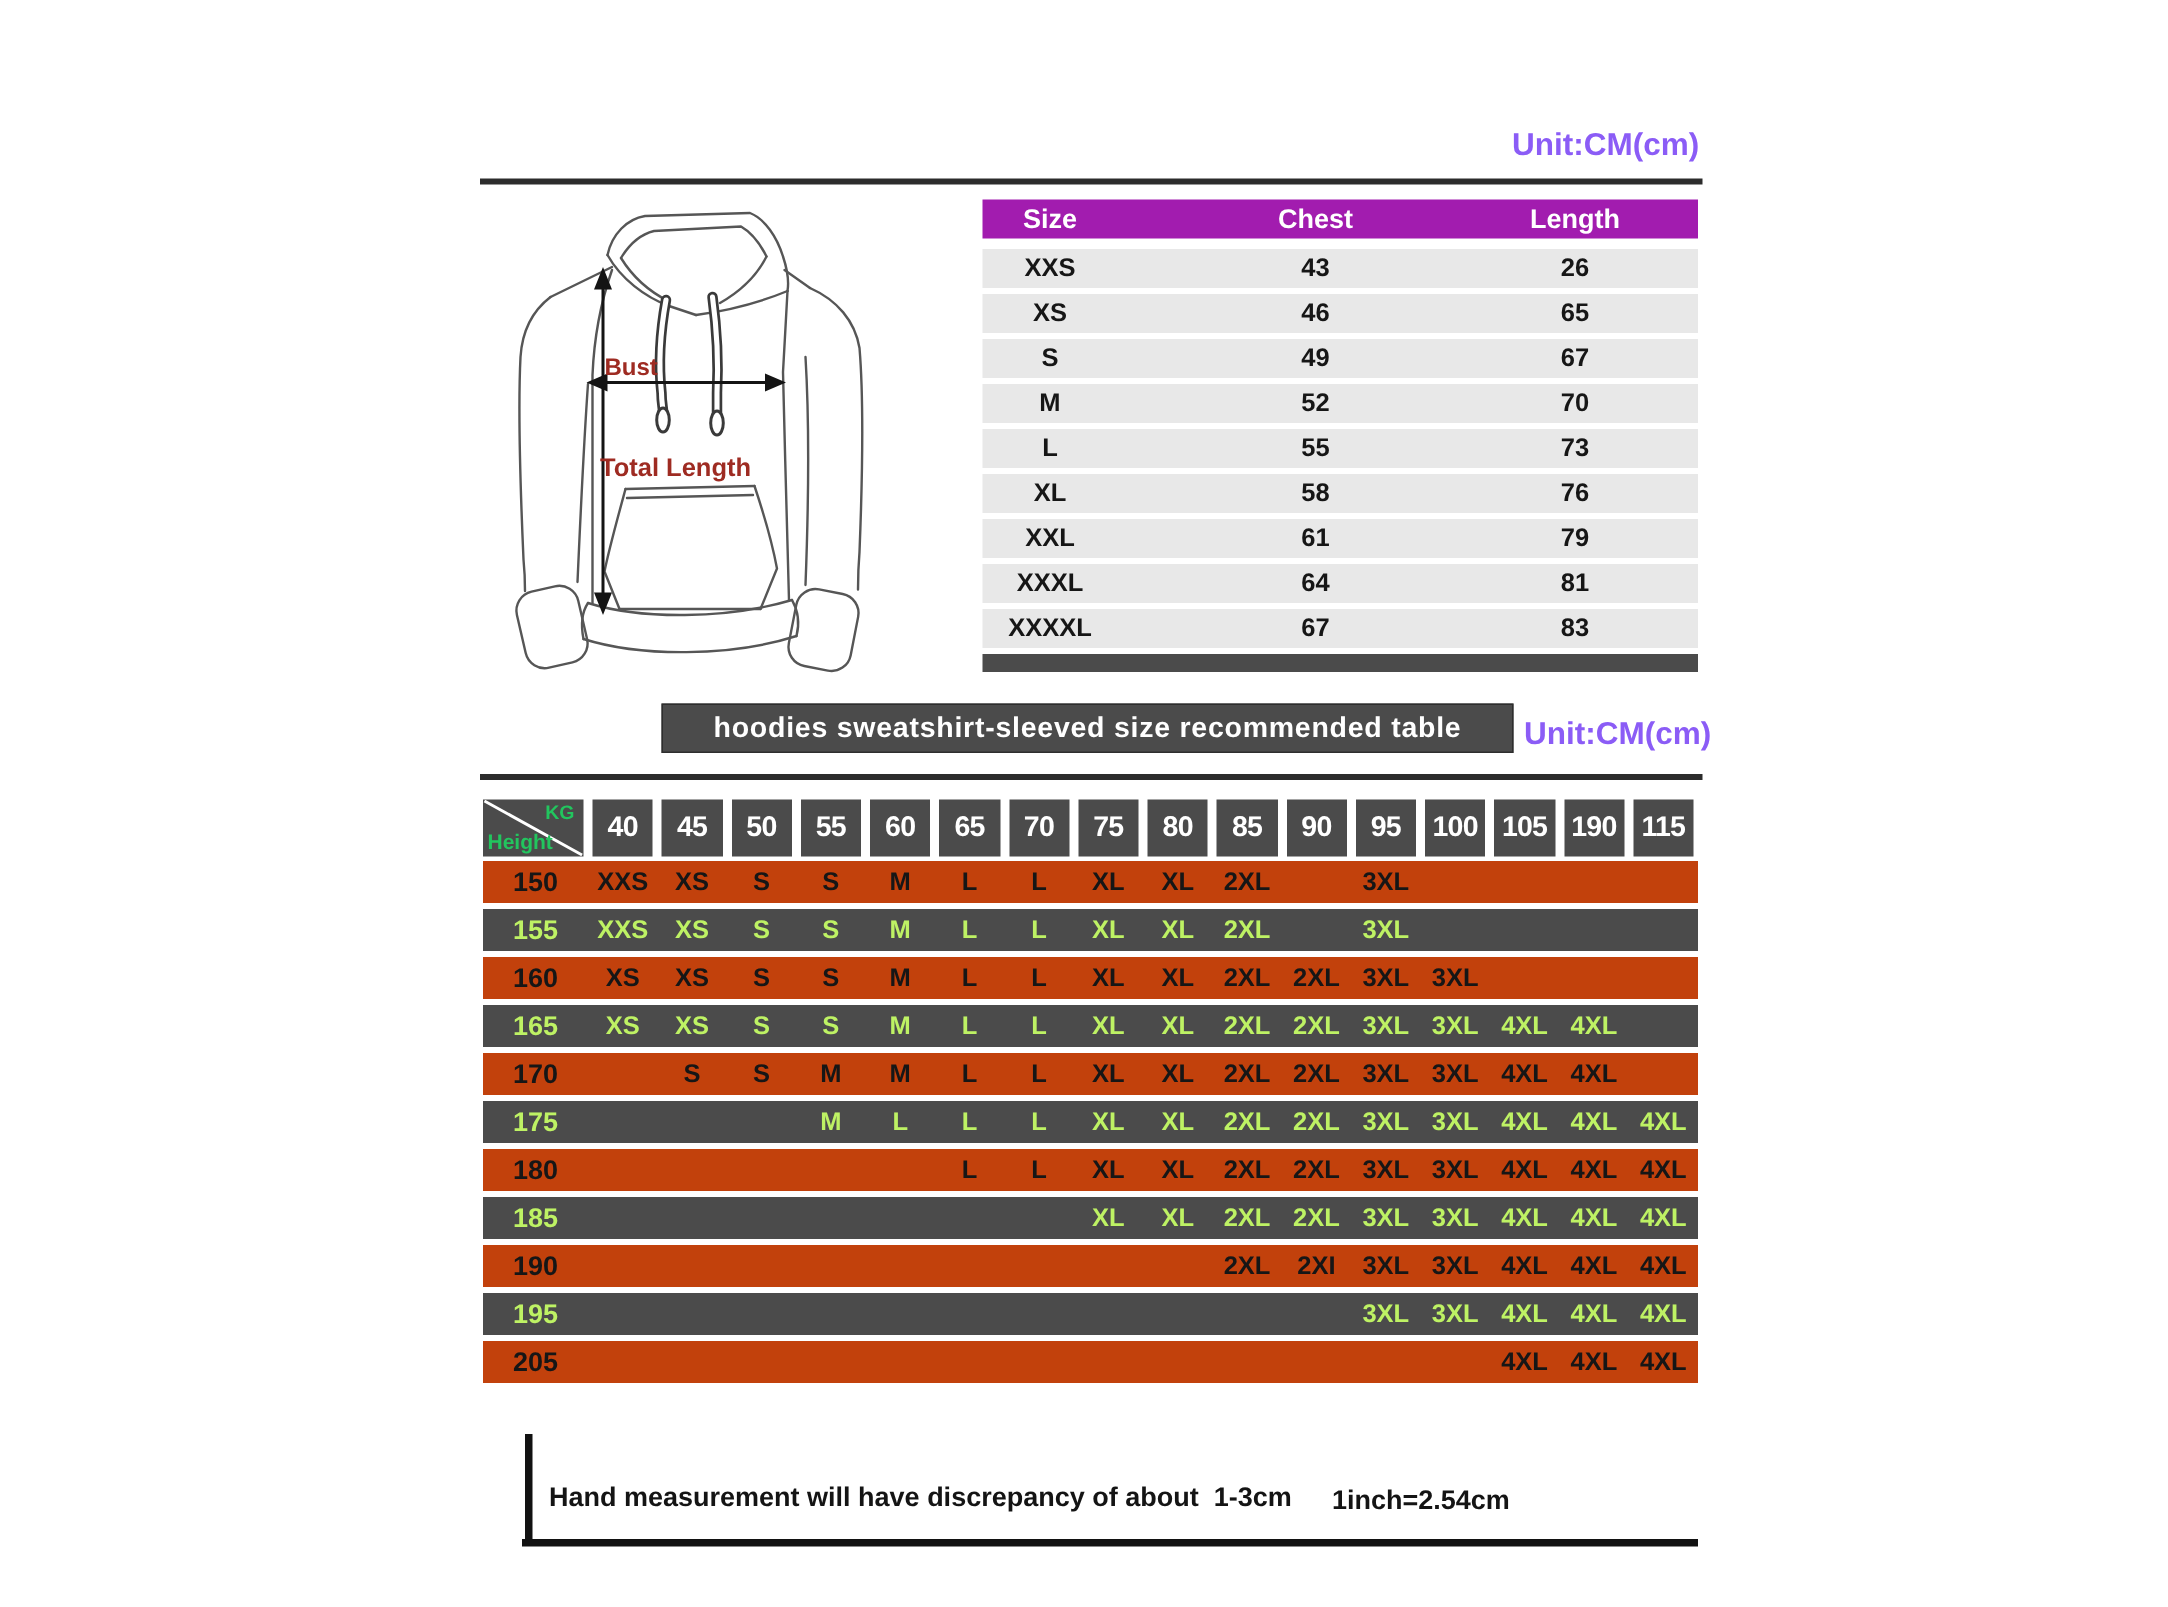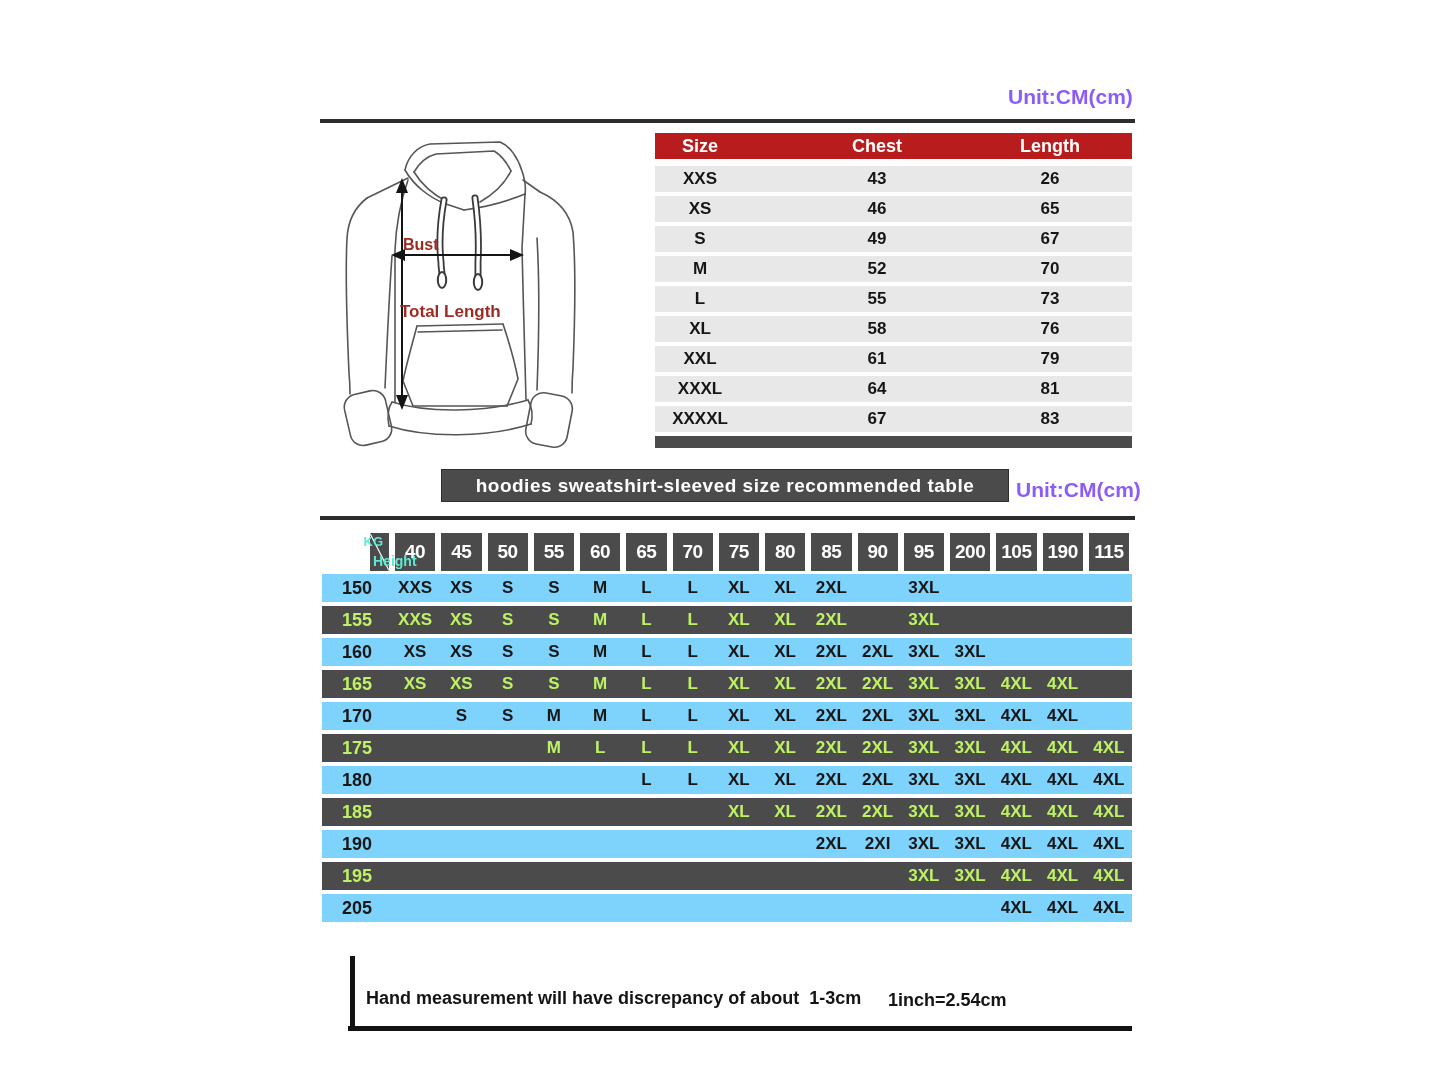--- a/index.html
+++ b/index.html
@@ -15,40 +15,40 @@
   #title2{left:441px;top:469px;width:566px;height:31px;line-height:31px;font-size:19px;}
   .unit{position:absolute;font-weight:bold;font-size:21px;color:#8b5cf6;}
   #unit1{left:1008px;top:85px;}
   #unit2{left:1016px;top:478px;}
   .rule{position:absolute;height:4px;background:#2c2c2c;}
   #rule1{left:320px;top:119px;width:815px;}
   #rule2{left:320px;top:516px;width:815px;}
 
   
   #size-table{position:absolute;left:655px;top:133px;width:477px;}
-  .st-header{position:relative;height:26px;background:#b91c1c;margin-bottom:7px;}
+  .st-header{position:relative;height:26px;background:#a21caf;margin-bottom:7px;}
   .st-header span{position:absolute;transform:translateX(-50%);color:#fff;font-weight:bold;font-size:18px;line-height:26px;}
   .st-row{position:relative;height:26px;margin-bottom:4px;background:#e8e8e8;}
   .st-row span{position:absolute;transform:translateX(-50%);color:#161616;font-weight:bold;font-size:17px;line-height:26px;}
   .st-footer-bar{height:12px;background:#4b4b4b;margin-top:3px;}
 
   
   #matrix{position:absolute;left:322px;top:533px;width:810px;}
   .mx-grid{display:grid;grid-template-columns:70px repeat(16,1fr);align-items:center;}
   .mx-header{height:38px;margin-bottom:3px;}
   .mx-header .wcell{
     background:#4b4b4b;color:#fff;font-size:19px;font-weight:bold;text-align:center;
     line-height:38px;height:38px;margin:0 3px;letter-spacing:-0.5px;
   }
-  .corner{position:relative;background:#4b4b4b;height:38px;margin-right:3px;color:#5eead4;font-weight:bold;margin-left:48px;}
+  .corner{position:relative;background:#4b4b4b;height:38px;margin-right:3px;color:#22c55e;font-weight:bold;}
   .corner svg{position:absolute;left:0;top:0;width:100%;height:100%;}
   .corner .kg{position:absolute;top:1px;right:6px;font-size:13px;}
   .corner .hgt{position:absolute;bottom:2px;left:3px;font-size:14px;}
   .mx-row{height:28px;margin-bottom:4px;}
-  .mx-row.light{background:#7dd3fc;color:#161616;}
+  .mx-row.light{background:#c2410c;color:#161616;}
   .mx-row.dark{background:#4b4b4b;color:#bef264;}
   .mx-row span{display:block;text-align:center;line-height:28px;font-weight:bold;font-size:17px;white-space:nowrap;}
   .mx-row .hlabel{font-size:18px;}
 
   
   .foot-line{position:absolute;background:#121212;}
   #foot-vline{left:350px;top:956px;width:5px;height:74px;}
   #foot-hline{left:348px;top:1026px;width:784px;height:5px;}
   .foot-text{position:absolute;font-weight:bold;font-size:18px;color:#141414;white-space:pre;}
   #foot-note{left:366px;top:988px;}
@@ -202,21 +202,21 @@
         <div class="wcell">50</div>
         <div class="wcell">55</div>
         <div class="wcell">60</div>
         <div class="wcell">65</div>
         <div class="wcell">70</div>
         <div class="wcell">75</div>
         <div class="wcell">80</div>
         <div class="wcell">85</div>
         <div class="wcell">90</div>
         <div class="wcell">95</div>
-        <div class="wcell">200</div>
+        <div class="wcell">100</div>
         <div class="wcell">105</div>
         <div class="wcell">190</div>
         <div class="wcell">115</div>
       </div>
     <div>
         <div class="mx-grid mx-row light">
           <span class="hlabel">150</span>
           <span>XXS</span>
           <span>XS</span>
           <span>S</span>

